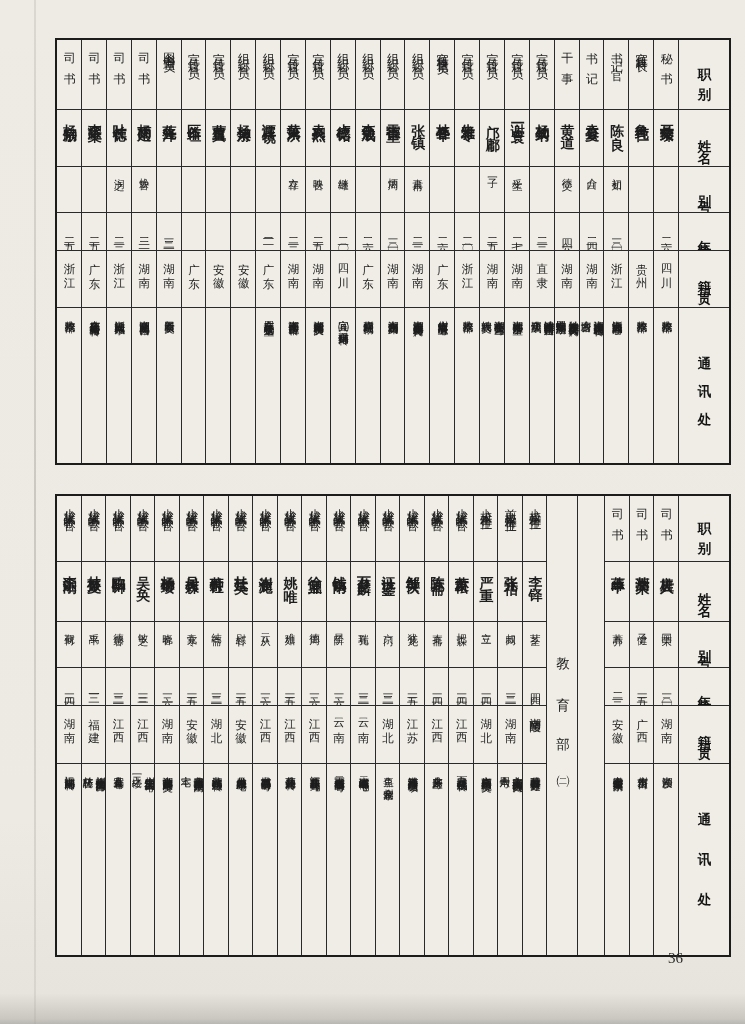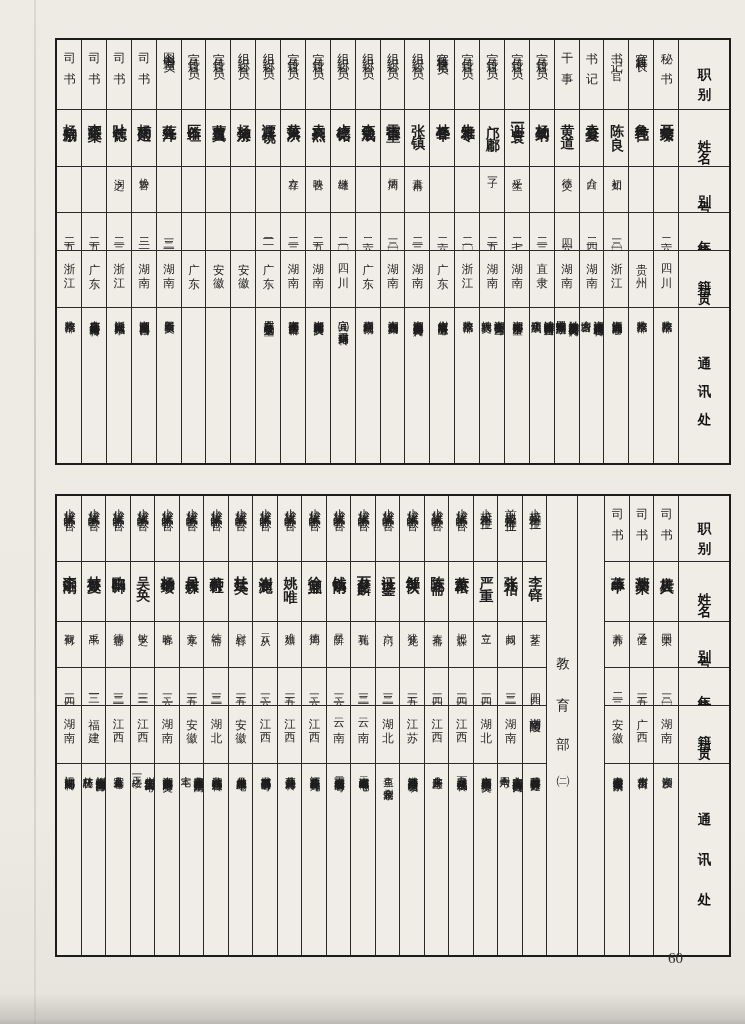--- a/index.html
+++ b/index.html
@@ -1093,14 +1093,14 @@
         </div>
         <div class="cell cell-origin">
           <span class="vtext" style="letter-spacing: 14px;">湖南</span>
         </div>
         <div class="cell cell-address">
           <span class="vtext" style="letter-spacing: 0.5px;">沅江南湖洲邮局转</span>
         </div>
       </div>
     </div>
 
-  <div class="page-number">60</div>
+  <div class="page-number">36</div>
 </div>
 
 </body></html>

